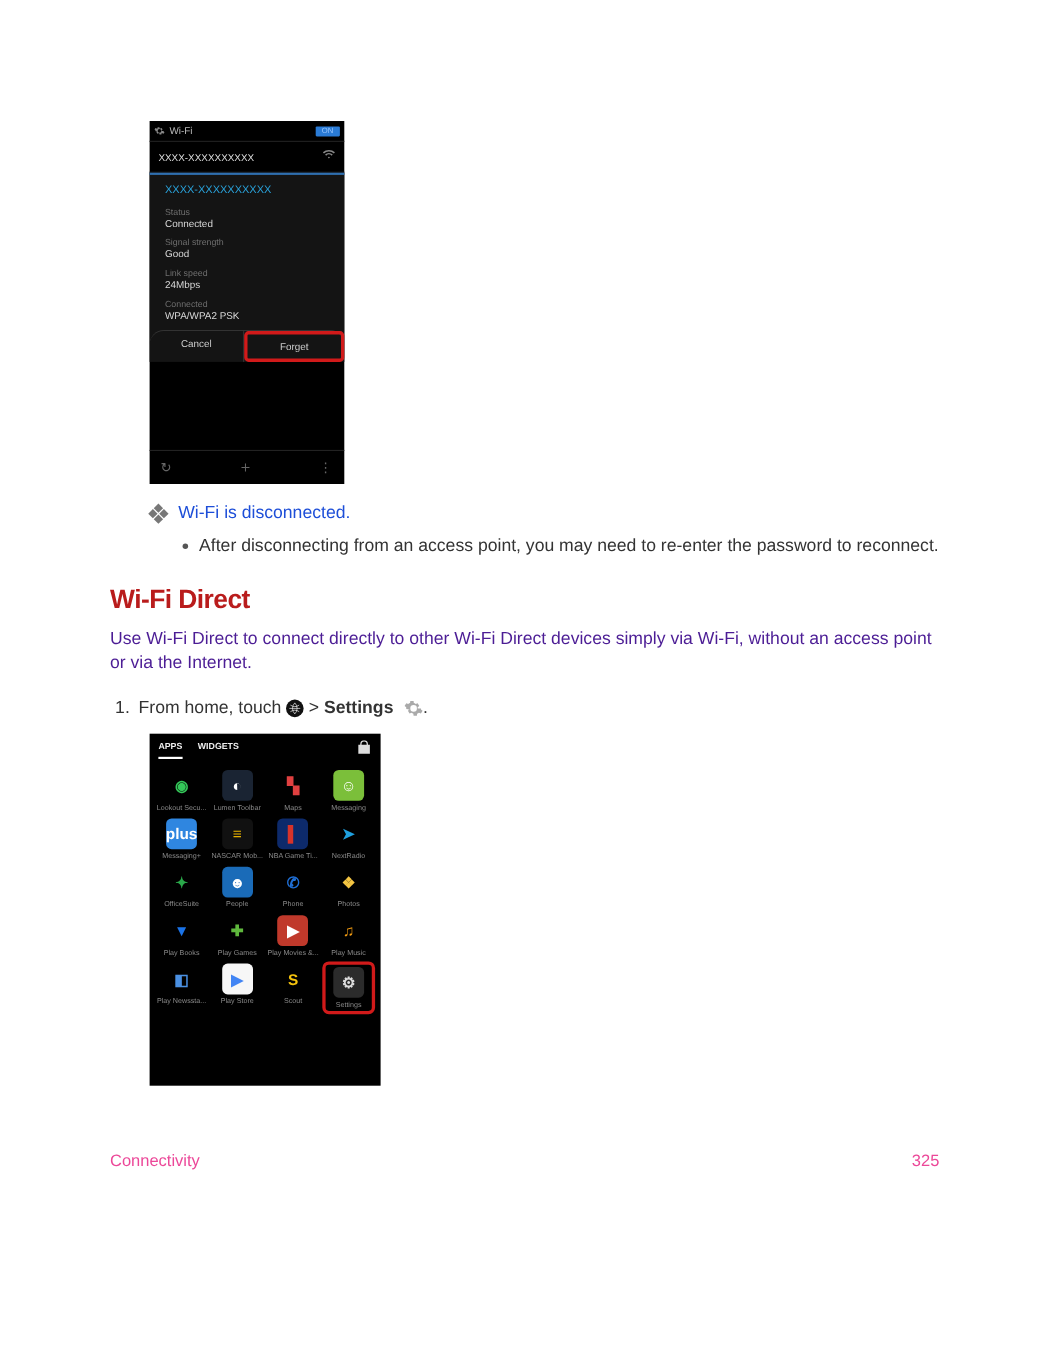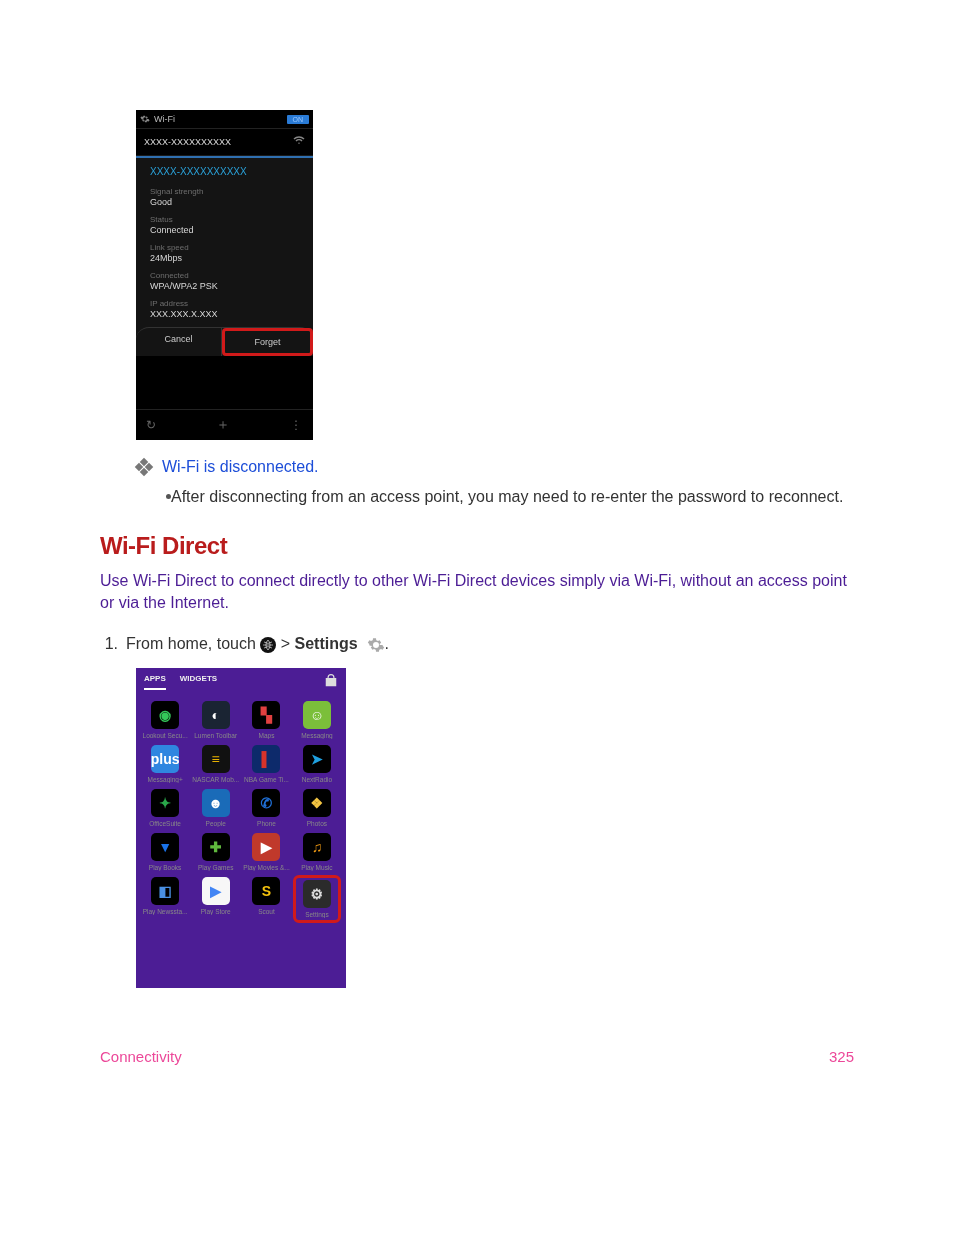--- a/index.html
+++ b/index.html
@@ -91,21 +91,21 @@
   .diamond-ic span {
     position: absolute; width: 6px; height: 6px; background: #777;
     transform: rotate(45deg);
   }
   .diamond-ic .d1 { top: 0; left: 5px; }
   .diamond-ic .d2 { top: 5px; left: 0; }
   .diamond-ic .d3 { top: 5px; left: 10px; }
   .diamond-ic .d4 { top: 10px; left: 5px; }
 
   .bullet-block { margin: 0 0 0 66px; font-size: 16px; color:#333; }
-  .bullet-block .row { display: flex; }
+  .bullet-block .row { display: flex; gap: 10px; }
   .bullet-block .dot { margin-top: 6px; width: 5px; height: 5px; background:#555; border-radius:50%; flex-shrink:0; }
 
   h2.section {
     font-family: Arial, Helvetica, sans-serif;
     font-weight: 900;
     font-size: 24px;
     color: #b91c1c;
     margin: 26px 0 10px 0;
     letter-spacing: -0.5px;
   }
@@ -123,21 +123,21 @@
     font-size: 10px;
   }
   .settings-ic {
     display: inline-flex; vertical-align: middle;
     width: 18px; height: 18px;
   }
   .bold { font-weight: bold; }
 
   
   .shot2 {
-    width: 210px; height: 320px; background:#4c1d95; margin-left: 36px;
+    width: 210px; height: 320px; background:#000000; margin-left: 36px;
     color:#bbb; position: relative; font-size: 7px;
   }
   .shot2 .tabs {
     display:flex; align-items:center; justify-content:space-between;
     padding: 6px 8px 0 8px;
   }
   .shot2 .tabs .left { display:flex; gap:14px; }
   .shot2 .tabs .tab { color:#eee; font-size:8px; font-weight:bold; padding-bottom:5px; }
   .shot2 .tabs .tab.active { border-bottom: 2px solid #fff; }
   .shot2 .tabs .shop { color:#ddd; font-size:12px; }
@@ -184,38 +184,34 @@
       <span>XXXX-XXXXXXXXXX</span>
       <span class="wifi-ic">
         <svg viewBox="0 0 24 24" width="12" height="12">
             <path fill="#888" d="M12 18l-2-2a3 3 0 014 0zm-5-5l-2-2a10 10 0 0114 0l-2 2a7 7 0 00-10 0zm-4-4L1 7a16 16 0 0122 0l-2 2a13 13 0 00-18 0z"></path>
           </svg>
       </span>
     </div>
     <div class="dlg">
       <div class="dlg-title">XXXX-XXXXXXXXXX</div>
       <div class="field">
+          <div class="lbl">Status</div>
+          <div class="val">Connected</div>
+        </div>
+      <div class="field">
           <div class="lbl">Signal strength</div>
           <div class="val">Good</div>
-        </div>
-      <div class="field">
-          <div class="lbl">Status</div>
-          <div class="val">Connected</div>
         </div>
       <div class="field">
           <div class="lbl">Link speed</div>
           <div class="val">24Mbps</div>
         </div>
       <div class="field">
           <div class="lbl">Connected</div>
           <div class="val">WPA/WPA2 PSK</div>
-        </div>
-      <div class="field">
-          <div class="lbl">IP address</div>
-          <div class="val">XXX.XXX.X.XXX</div>
         </div>
       <div class="dlg-actions">
         <div class="btn">Cancel</div>
         <div class="sep"></div>
         <div class="btn forget-hi">Forget</div>
       </div>
     </div>
     <div class="bottombar">
       <span>↻</span>
       <span class="plus">＋</span>

